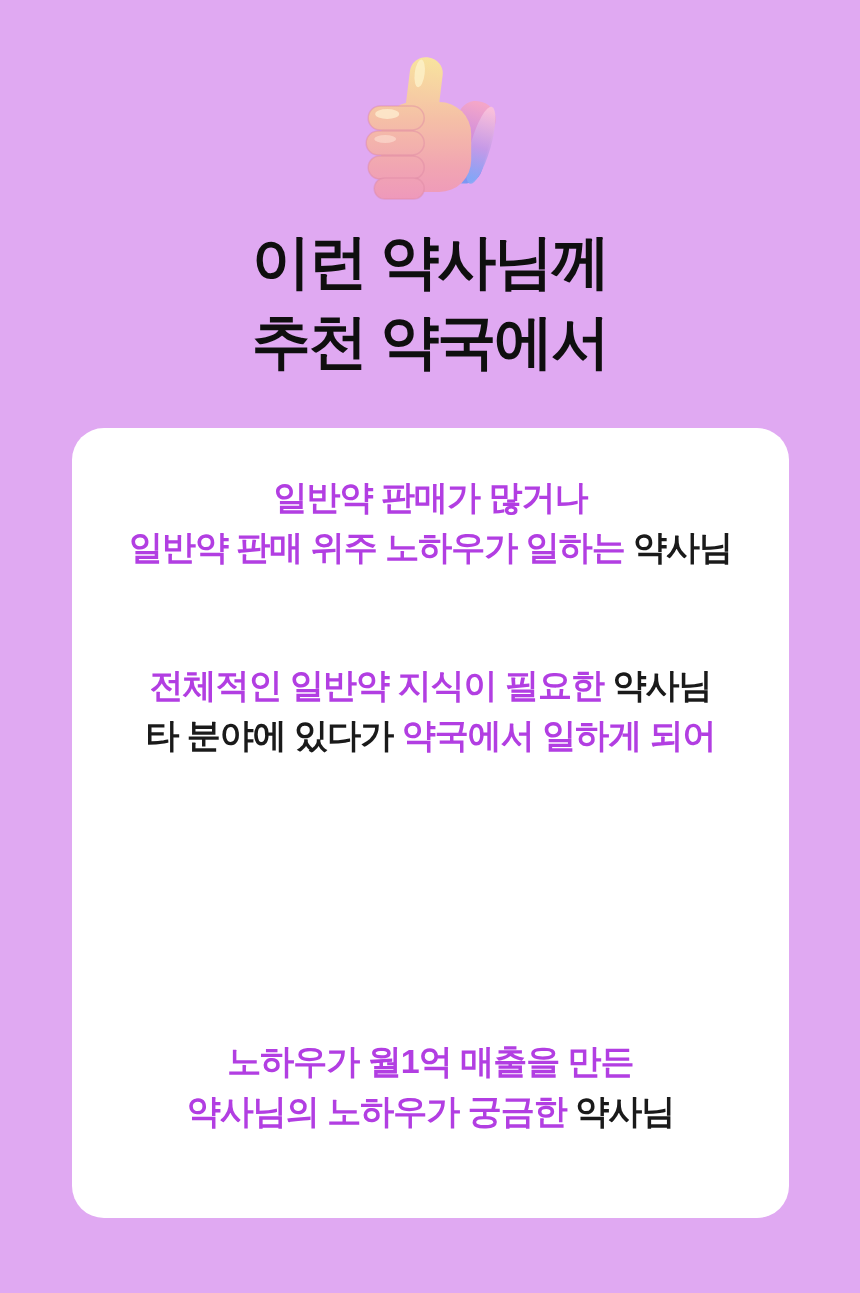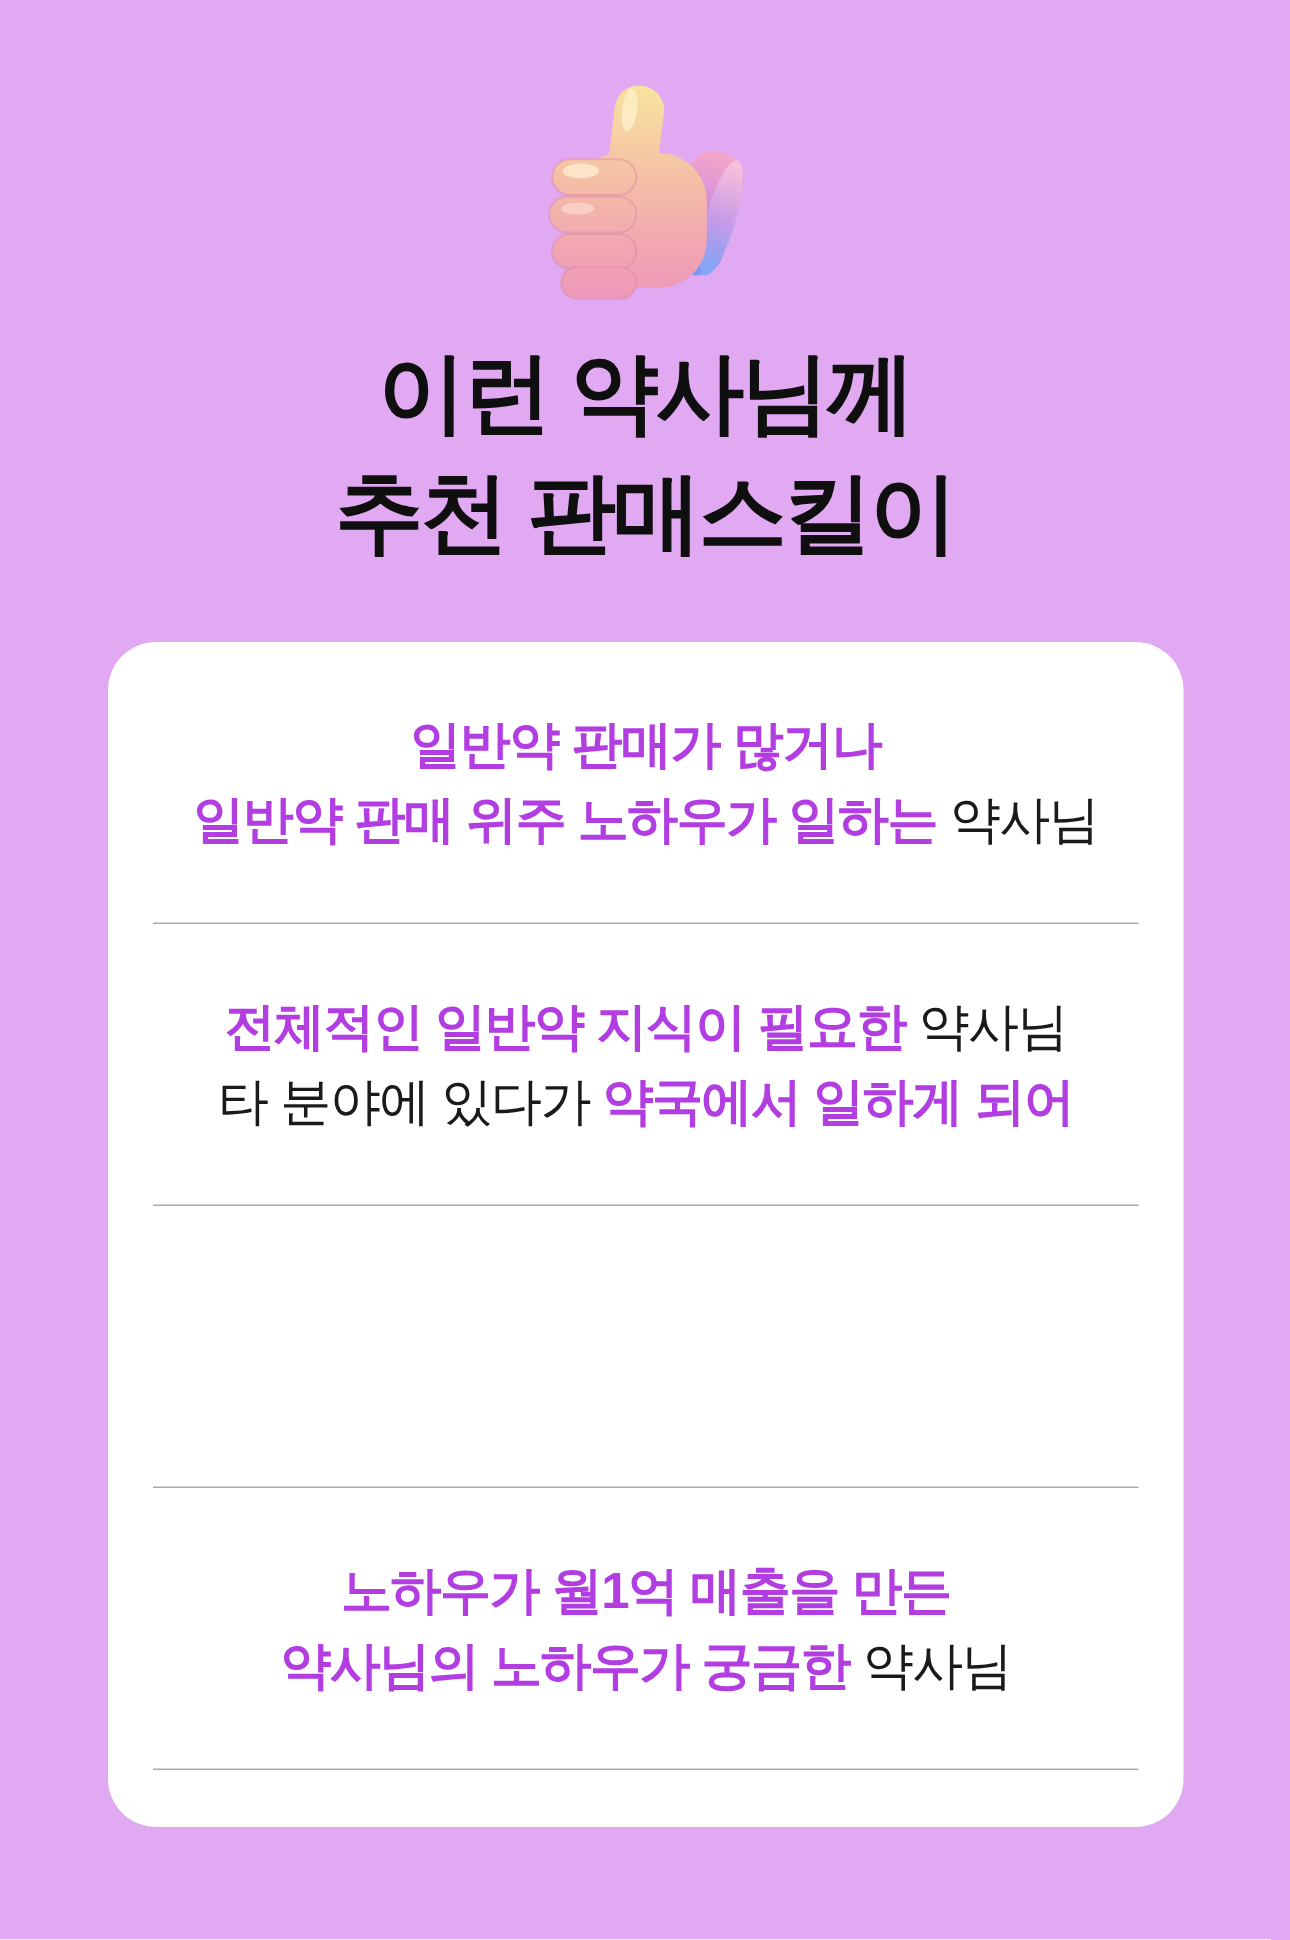--- a/index.html
+++ b/index.html
@@ -46,20 +46,21 @@
     position: absolute;
     left: 72px;
     top: 428px;
     width: 717px;
     height: 790px;
     background: var(--card-background);
     border-radius: 32px;
     display: flex;
     flex-direction: column;
     padding-bottom: 38px;
+    align-items: center;
   }
   .section {
     flex: 1 1 0;
     display: flex;
     flex-direction: column;
     justify-content: center;
     text-align: center;
     font-size: 34px;
     line-height: 50px;
     letter-spacing: -1px;
@@ -69,21 +70,21 @@
     background: var(--divider);
     margin: 0 30px;
     flex: 0 0 1px;
   }
   .seg-accent {
     color: var(--accent-text);
     font-weight: 800;
   }
   .seg-dark {
     color: var(--dark-text);
-    font-weight: 400;
+    font-weight: 700;
     margin-top: 29px;
   }
 </style>
 </head>
 <body>
 
 <div class="page">
 
   <div class="hero">
     <svg width="140" height="148" viewBox="0 0 140 148" aria-hidden="true">
@@ -126,21 +127,21 @@
         <rect x="17" y="122" width="50" height="21" rx="10.5" fill="url(#handGrad)"></rect>
       </g>
 
       <ellipse cx="30" cy="58" rx="12" ry="5" fill="#FFF6D8" opacity="0.65"></ellipse>
       <ellipse cx="28" cy="83" rx="11" ry="4" fill="#FFE9DC" opacity="0.5"></ellipse>
     </svg>
   </div>
 
   <h1 class="title">
     <span>이런 약사님께</span><br>
-    <span>추천 판매스킬이</span>
+    <span>추천 약국에서</span>
   </h1>
 
   <div class="card">
 
     <div class="section">
       <p>
         <span class="seg-accent">일반약 판매가 많거나</span>
       </p>
       <p>
         <span class="seg-accent">일반약 판매 위주 노하우가 일하는</span><span class="seg-dark"> 약사님</span>

